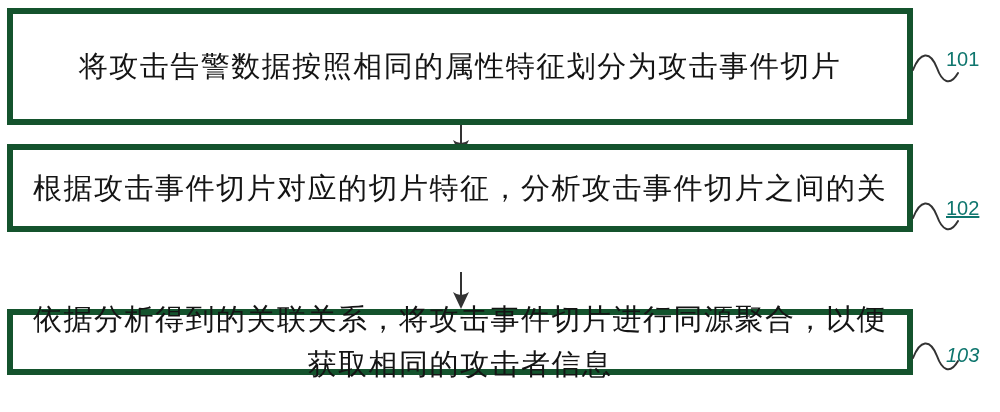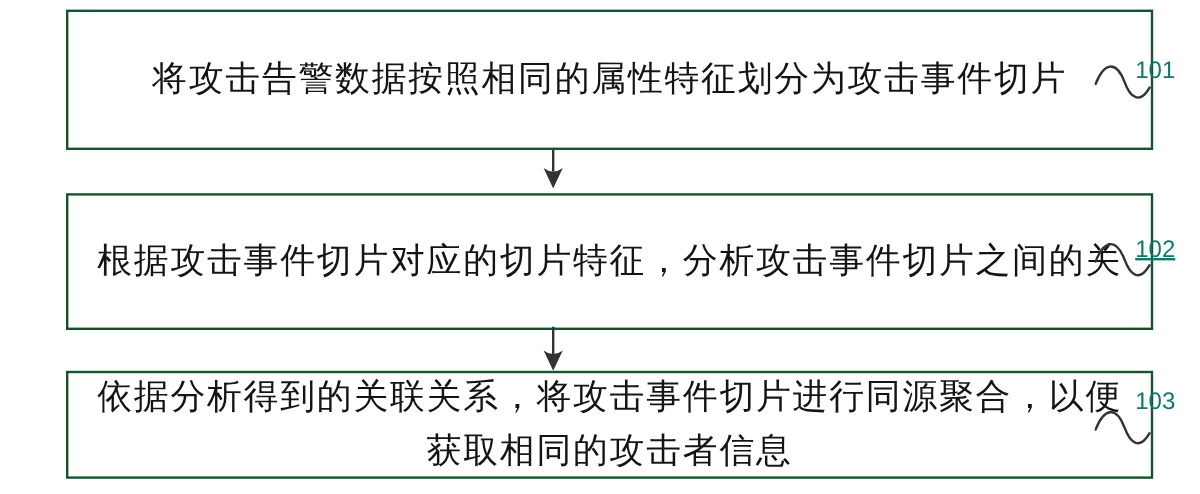--- a/index.html
+++ b/index.html
@@ -12,32 +12,31 @@
     width: 1000px;
     height: 412px;
     background: #ffffff;
     overflow: hidden;
     font-family: "Liberation Serif", serif;
   }
   .step-box {
     position: absolute;
     left: 7px;
     width: 906px;
-    border: 2px solid #14532d;
+    border: 6px solid #14532d;
     box-sizing: border-box;
     display: flex;
     flex-direction: column;
     justify-content: center;
     align-items: center;
     background: #ffffff;
-    margin-left: 48px;
   }
   .box-1 { top: 8px;   height: 117px; }
-  .box-2 { top: 161px; height: 114px; }
-  .box-3 { top: 309px; height: 90px;  }
+  .box-2 { top: 144px; height: 88px; }
+  .box-3 { top: 309px; height: 66px;  }
   .box-line {
     font-size: 29px;
     letter-spacing: 1.5px;
     line-height: 45px;
     color: #141414;
     white-space: nowrap;
     text-align: center;
   }
   .flow-arrow {
     position: absolute;
@@ -57,21 +56,21 @@
   .ref-label {
     position: absolute;
     left: 946px;
     font-family: "Liberation Sans", sans-serif;
     font-size: 20px;
     color: #0f766e;
     line-height: 30px;
   }
   .label-1 { top: 44px;  }
   .label-2 { top: 193px; text-decoration: underline; }
-  .label-3 { top: 320px; }
+  .label-3 { top: 340px; font-style: italic; }
 </style>
 </head>
 <body>
 
 <div class="figure">
 
   <div class="step-box box-1">
     <div class="box-line">将攻击告警数据按照相同的属性特征划分为攻击事件切片</div>
   </div>
 

